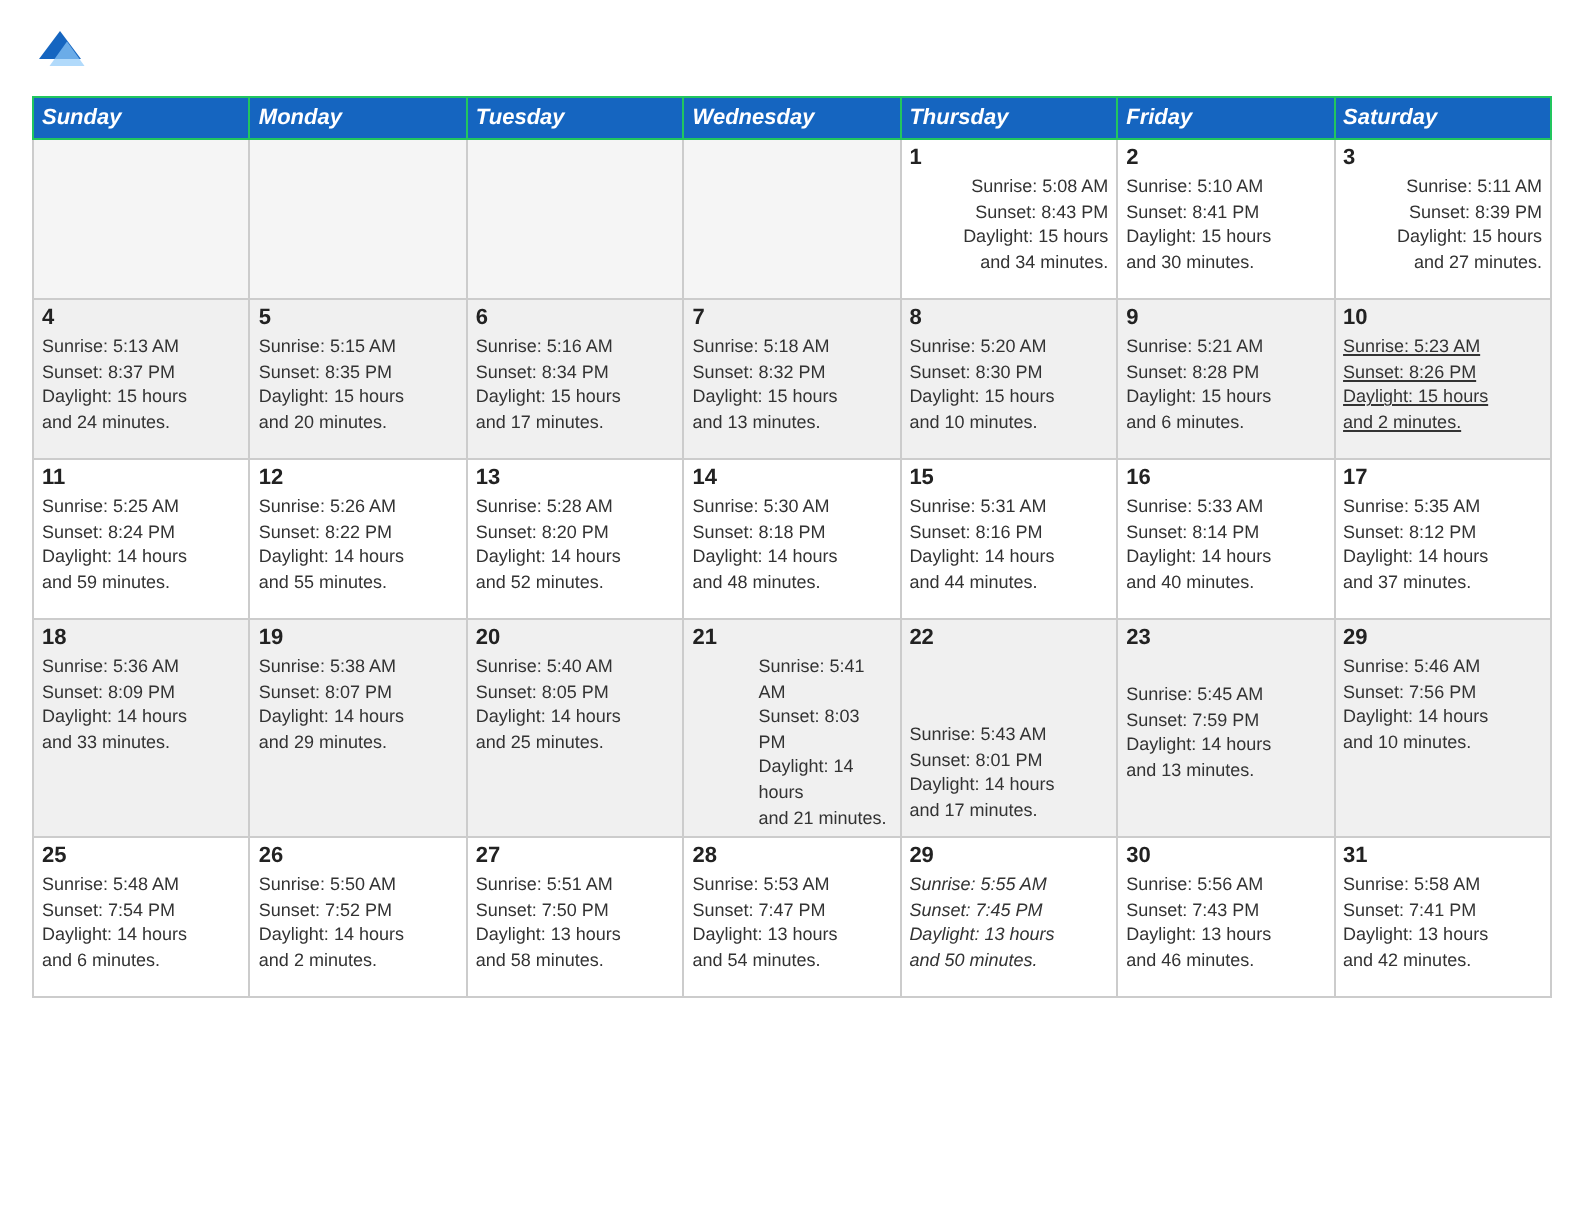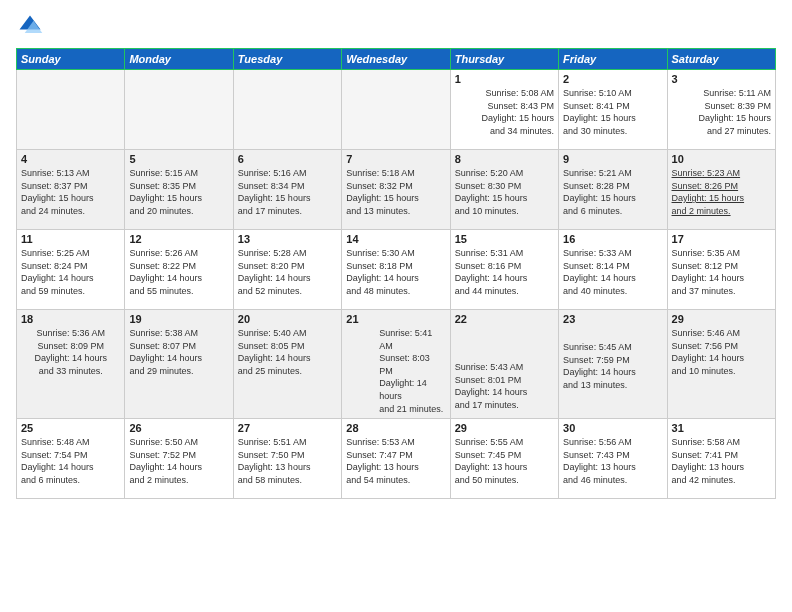--- a/index.html
+++ b/index.html
@@ -259,21 +259,21 @@
             <span class="day-num">17</span>
             <div class="day-info" style="white-space: pre-line;">Sunrise: 5:35 AM
 Sunset: 8:12 PM
 Daylight: 14 hours
 and 37 minutes.</div>
           </td>
         </tr>
         <tr class="row-shaded">
           <td>
             <span class="day-num">18</span>
-            <div class="day-info" style="white-space: pre-line; text-align: center;">Sunrise: 5:36 AM
+            <div class="day-info" style="white-space: pre-line;">Sunrise: 5:36 AM
 Sunset: 8:09 PM
 Daylight: 14 hours
 and 33 minutes.</div>
           </td>
           <td>
             <span class="day-num">19</span>
             <div class="day-info" style="white-space: pre-line;">Sunrise: 5:38 AM
 Sunset: 8:07 PM
 Daylight: 14 hours
 and 29 minutes.</div>
@@ -338,21 +338,21 @@
           </td>
           <td>
             <span class="day-num">28</span>
             <div class="day-info" style="white-space: pre-line;">Sunrise: 5:53 AM
 Sunset: 7:47 PM
 Daylight: 13 hours
 and 54 minutes.</div>
           </td>
           <td>
             <span class="day-num">29</span>
-            <div class="day-info" style="white-space: pre-line;">Sunrise: 5:55 AM
+            <div class="day-info" style="white-space: pre-line; font-style: italic;">Sunrise: 5:55 AM
 Sunset: 7:45 PM
 Daylight: 13 hours
 and 50 minutes.</div>
           </td>
           <td>
             <span class="day-num">30</span>
             <div class="day-info" style="white-space: pre-line;">Sunrise: 5:56 AM
 Sunset: 7:43 PM
 Daylight: 13 hours
 and 46 minutes.</div>

